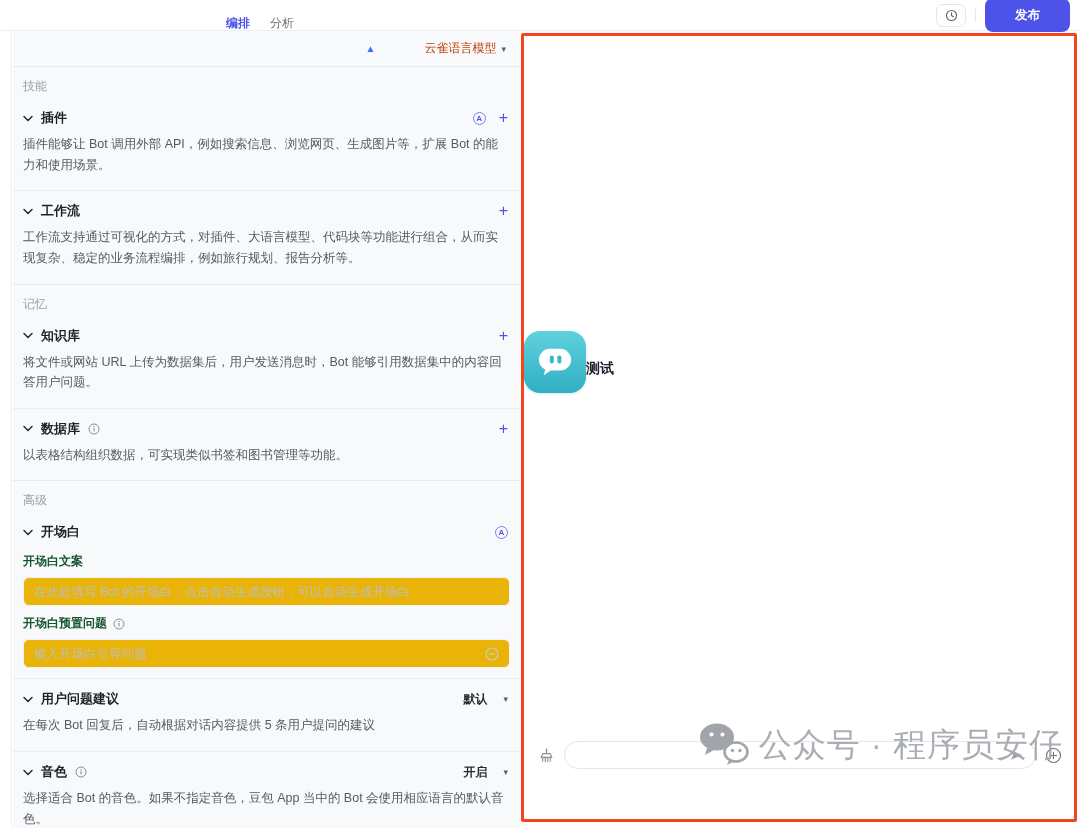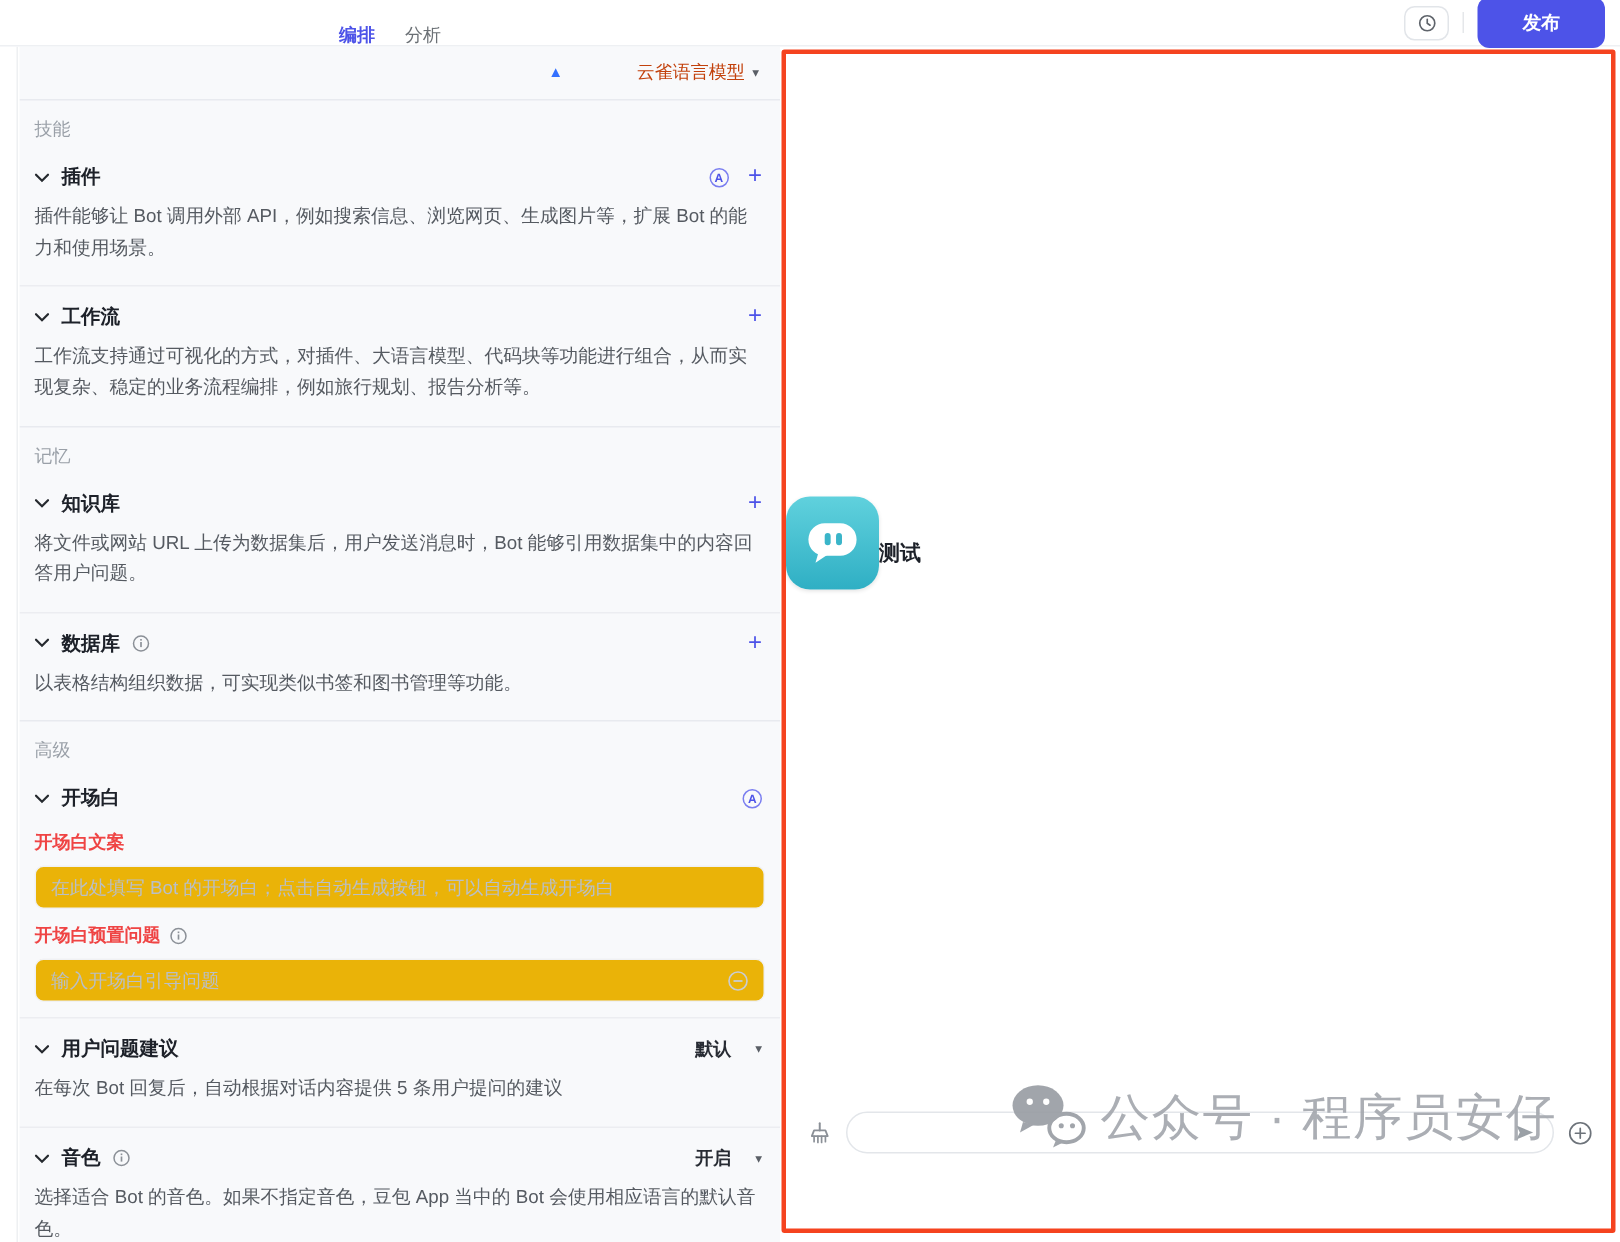--- a/index.html
+++ b/index.html
@@ -26,39 +26,39 @@
   .group-label { border-top:1px solid #e8eaef; padding:11px 10px 3px 10px; font-size:12px; color:#9aa0a8; }
   .sec-head { display:flex; align-items:center; gap:8px; padding:11px 12px 3px 10px; }
   .chev { display:flex; cursor:pointer; }
   .sec-title { font-size:13px; font-weight:bold; color:#1d2129; }
   .sec-right { margin-left:auto; display:flex; align-items:center; gap:13px; }
   .plus { color:#4d53e8; font-size:16px; font-weight:400; line-height:1; cursor:pointer; }
   .auto-circ { width:13px; height:13px; border:1px solid #7a7ef0; border-radius:50%; color:#4d53e8; font-size:8px; font-weight:bold; display:flex; align-items:center; justify-content:center; cursor:pointer; }
   .sec-desc { font-size:12.5px; color:#555a61; line-height:1.65; padding:4px 16px 15px 10px; }
   .hdiv { border-top:1px solid #ecedf1; }
   .info-ic { display:flex; cursor:pointer; }
-  .field-label { display:flex; align-items:center; gap:6px; font-size:12px; font-weight:bold; color:#ef4444; padding:9px 10px 7px 10px; }
+  .field-label { display:flex; align-items:center; gap:6px; font-size:12px; font-weight:bold; color:#14532d; padding:9px 10px 7px 10px; }
   .input-wrap { margin:0 10px; background:#eab308; border:1px solid #f0f1f4; border-radius:6px; height:29px; display:flex; align-items:center; padding:0 10px; }
   .input-wrap input { flex:1; border:none; outline:none; background:transparent; font-size:12.5px; color:#333; font-family:inherit; }
   .input-wrap input::placeholder { color:#b9bfc7; }
   .dropdown { display:flex; align-items:center; gap:16px; cursor:pointer; }
   .dropdown .dval { font-size:12px; font-weight:bold; color:#272b33; }
   .spacer14 { height:10px; }
 
   
   .preview { position:absolute; left:521px; top:33px; width:556px; height:789px; background:#fff; border:3px solid #f5431f; border-radius:2px; overflow:hidden; }
   .preview-head { background:#fbfcfd; border-bottom:1px solid #e9ebef; padding:10px 15px 9px 15px; font-size:14px; font-weight:bold; color:#1d2129; }
   .preview-body { position:relative; height:calc(100% - 38px); background:#fff; }
   .bot-block { position:absolute; top:295px; left:0; right:0; display:flex; flex-direction:row; align-items:center; }
   .bot-avatar { width:62px; height:62px; border-radius:16px; background:linear-gradient(180deg,#60d1dd 0%,#2fafc4 100%); display:flex; align-items:center; justify-content:center; box-shadow:0 1px 3px rgba(0,0,0,.12); }
   .bot-name { margin-top:13px; font-size:14px; font-weight:bold; color:#1d2129; }
   .chat-bar { position:absolute; left:0; right:0; bottom:0; display:flex; align-items:center; gap:9px; padding:8px 12px 12px 14px; }
   .chat-pill { flex:1; border:1px solid #e3e6ea; border-radius:15px; height:28px; display:flex; align-items:center; padding:0 11px; background:#fff; }
   .chat-pill input { flex:1; border:none; outline:none; font-size:13px; font-family:inherit; background:transparent; }
-  .watermark { position:absolute; right:36px; bottom:13px; display:flex; align-items:center; gap:9px; color:#a4a8ae; pointer-events:none; z-index:3; opacity:.92; }
+  .watermark { position:absolute; right:11px; bottom:13px; display:flex; align-items:center; gap:9px; color:#a4a8ae; pointer-events:none; z-index:3; opacity:.92; }
   .wm-text { font-size:33px; letter-spacing:1px; white-space:nowrap; }
 </style>
 </head>
 <body>
 
 <div class="topbar">
   <div class="tabs">
     <span class="tab active">编排</span>
     <span class="tab">分析</span>
   </div>

